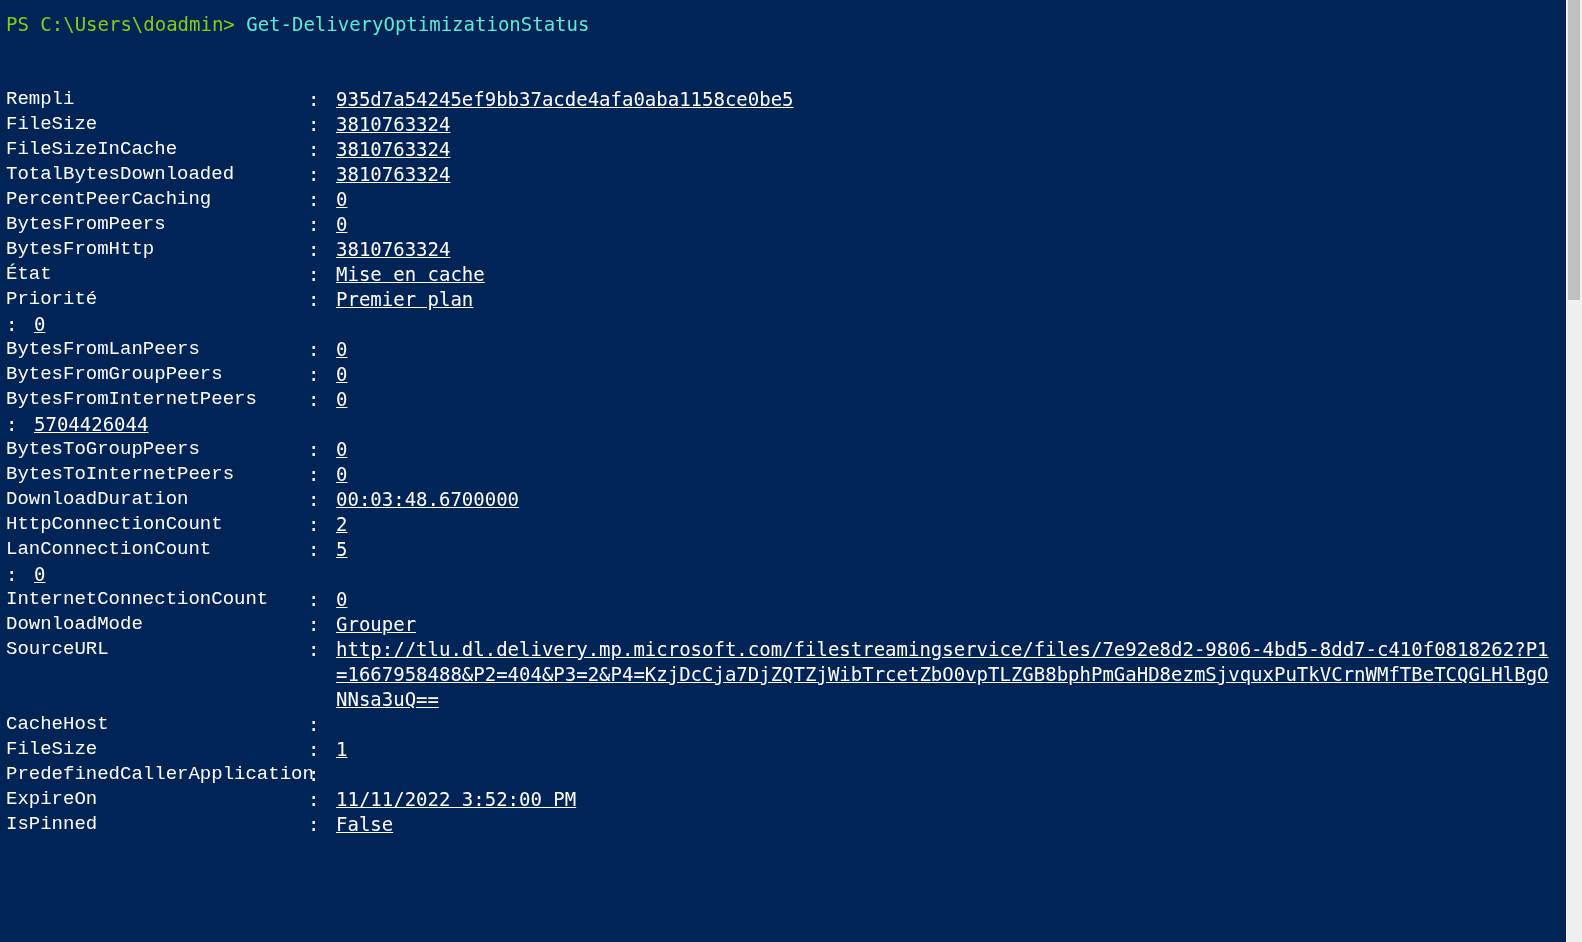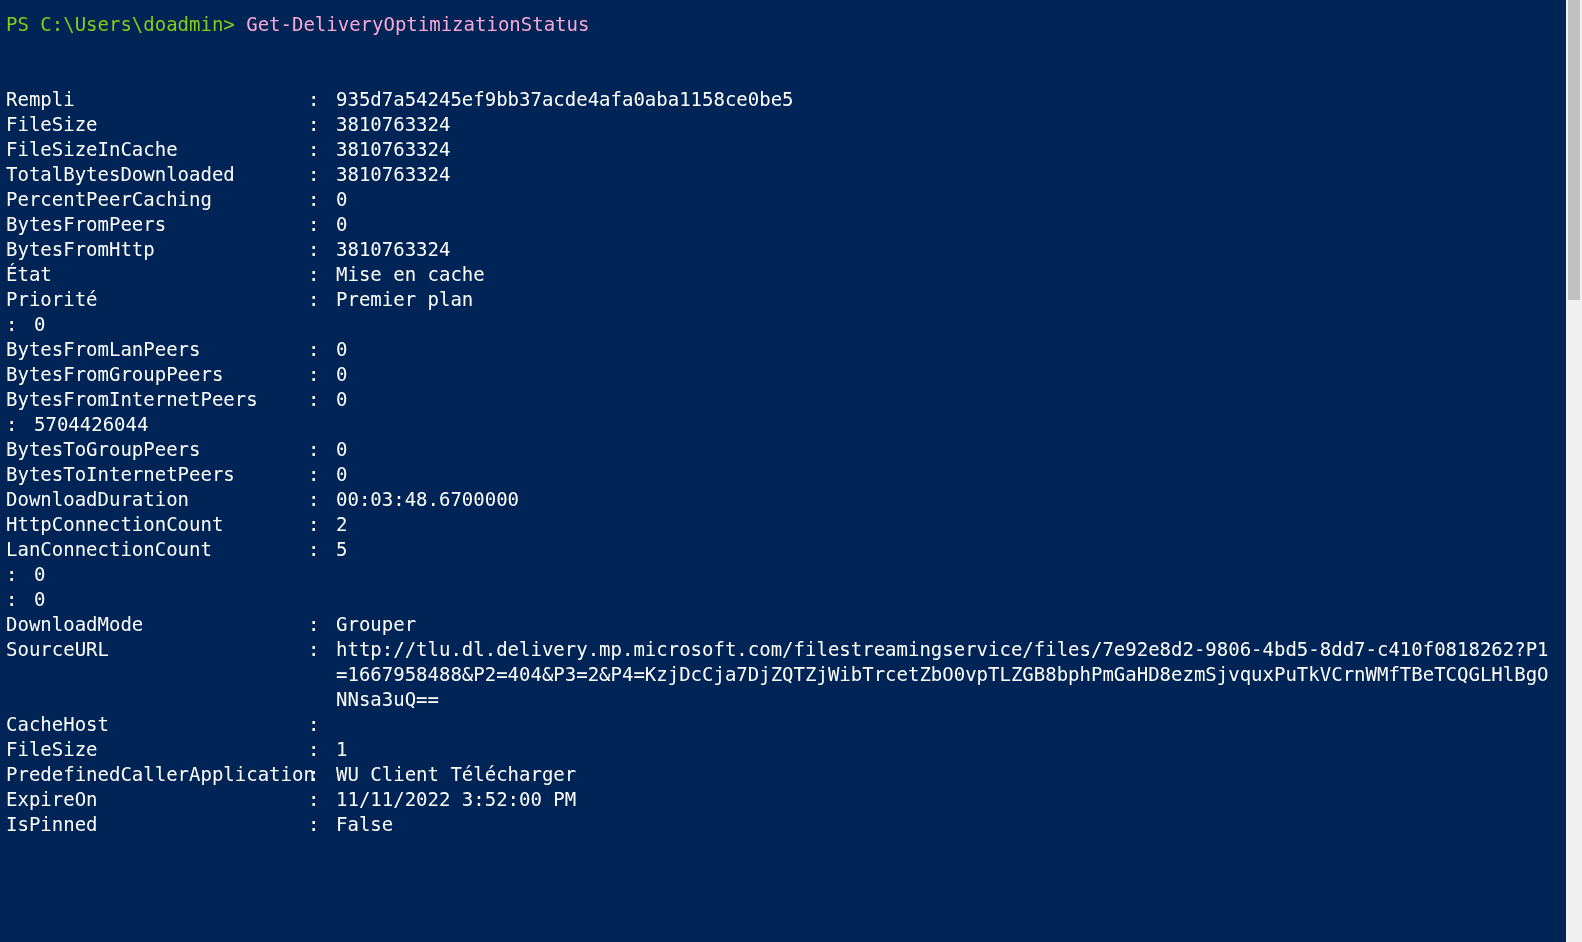--- a/index.html
+++ b/index.html
@@ -36,42 +36,44 @@
       background: #c0c0c0;
       border-radius: 0;
     }
     .prompt-line {
       margin-bottom: 50px;
     }
     .prompt-path {
       color: #84cc16;
     }
     .prompt-cmd {
-      color: #f9a8d4;
+      color: #5eead4;
     }
     .kv-block {
       white-space: normal;
     }
     .kv-row {
       display: flex;
       align-items: flex-start;
     }
     .kv-key {
       width: 302px;
       flex-shrink: 0;
+      font-family: Liberation Mono, monospace;
     }
     .kv-colon {
       width: 24px;
       flex-shrink: 0;
     }
     .kv-val {
       flex: 1;
       padding-left: 4px;
       word-break: break-all;
       padding-right: 24px;
+      text-decoration: underline;
     }
   </style>
 </head>
 <body>
 
 <div class="prompt-line">
   <span class="prompt-path">PS C:\Users\doadmin&gt; </span><span class="prompt-cmd">Get-DeliveryOptimizationStatus</span>
 </div>
 
 <div class="kv-block" id="kv-block">
@@ -166,20 +168,21 @@
     <div class="kv-row">
       <span class="kv-key">LanConnectionCount</span>
       <span class="kv-colon">:</span>
       <span class="kv-val">5</span>
     </div>
     <div class="kv-row">
       <span class="kv-colon">:</span>
       <span class="kv-val">0</span>
     </div>
     <div class="kv-row">
+      <span class="kv-key">InternetConnectionCount</span>
       <span class="kv-colon">:</span>
       <span class="kv-val">0</span>
     </div>
     <div class="kv-row">
       <span class="kv-key">DownloadMode</span>
       <span class="kv-colon">:</span>
       <span class="kv-val">Grouper</span>
     </div>
     <div class="kv-row">
       <span class="kv-key">SourceURL</span>
@@ -192,21 +195,20 @@
       <span class="kv-val"></span>
     </div>
     <div class="kv-row">
       <span class="kv-key">FileSize</span>
       <span class="kv-colon">:</span>
       <span class="kv-val">1</span>
     </div>
     <div class="kv-row">
       <span class="kv-key">PredefinedCallerApplication</span>
       <span class="kv-colon">:</span>
-      <span class="kv-val">WU  Client    Télécharger</span>
     </div>
     <div class="kv-row">
       <span class="kv-key">ExpireOn</span>
       <span class="kv-colon">:</span>
       <span class="kv-val">11/11/2022 3:52:00 PM</span>
     </div>
     <div class="kv-row">
       <span class="kv-key">IsPinned</span>
       <span class="kv-colon">:</span>
       <span class="kv-val"> False</span>

